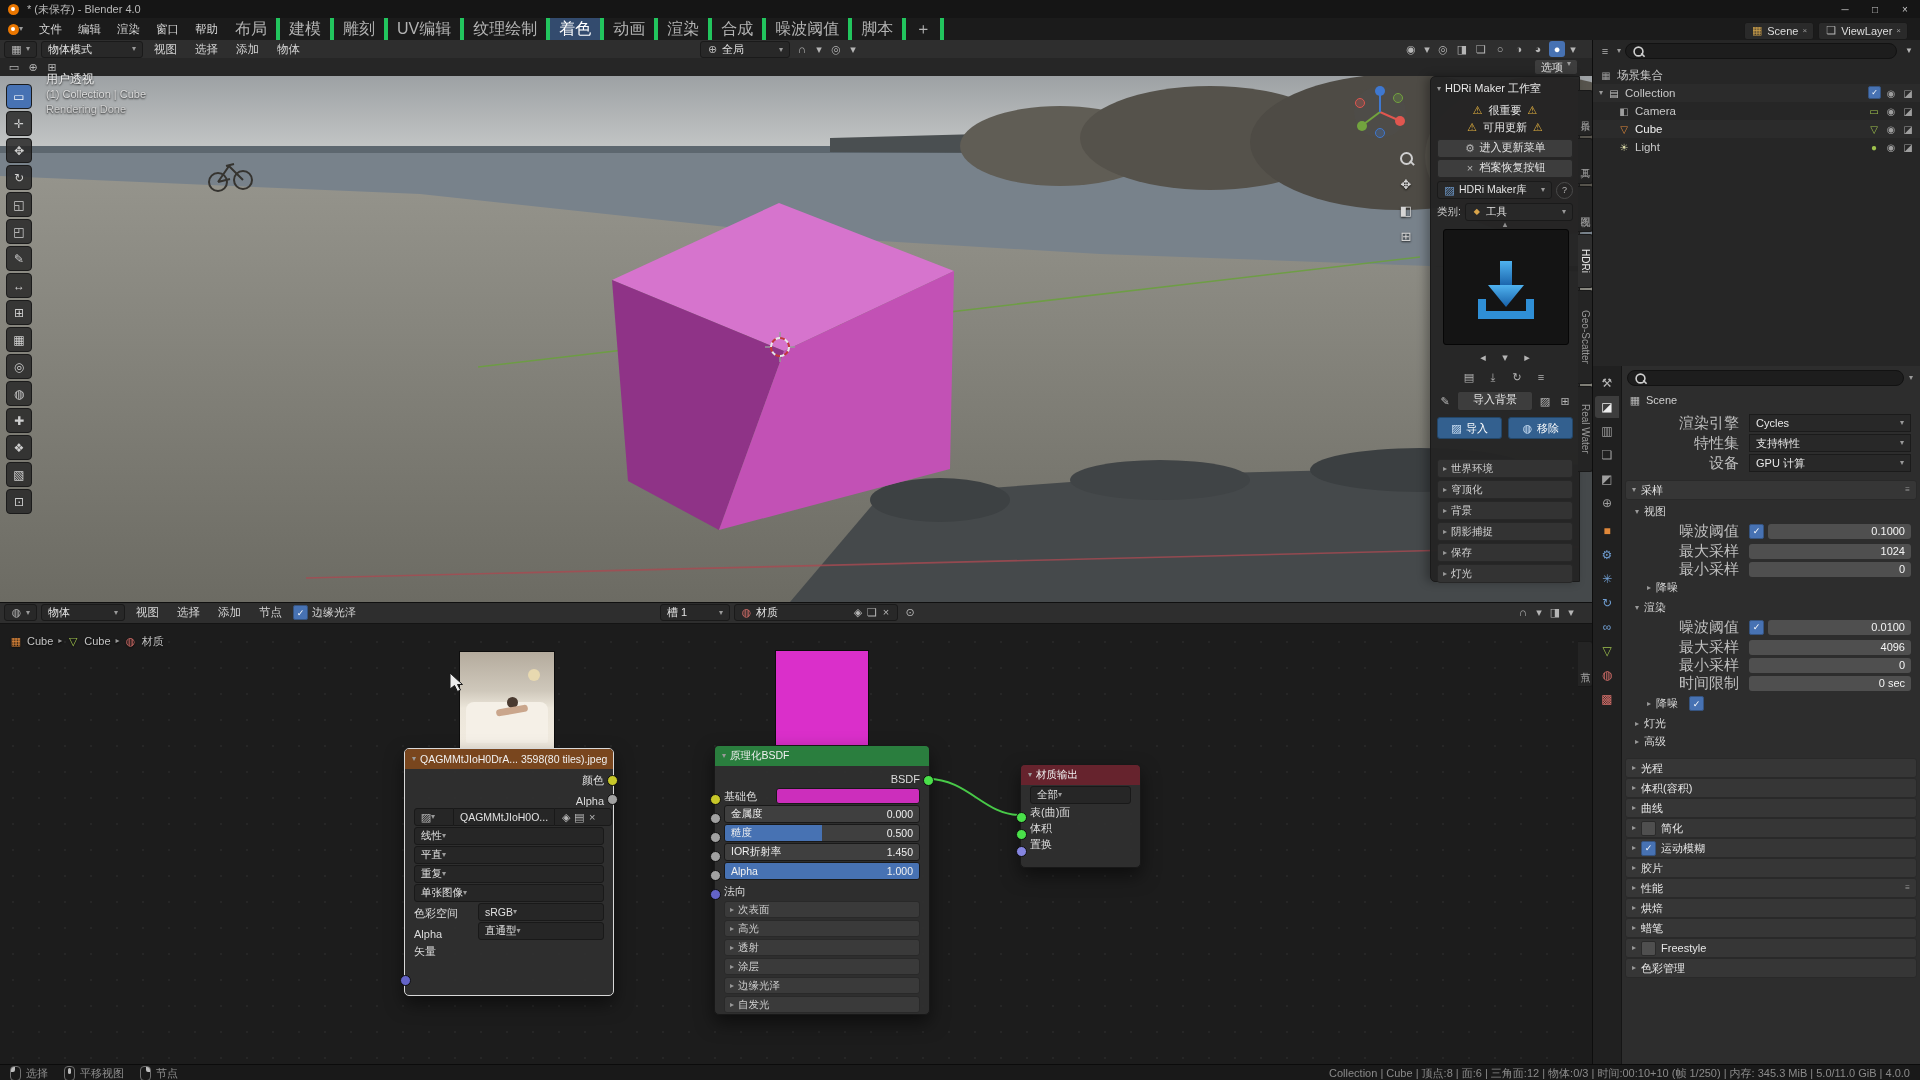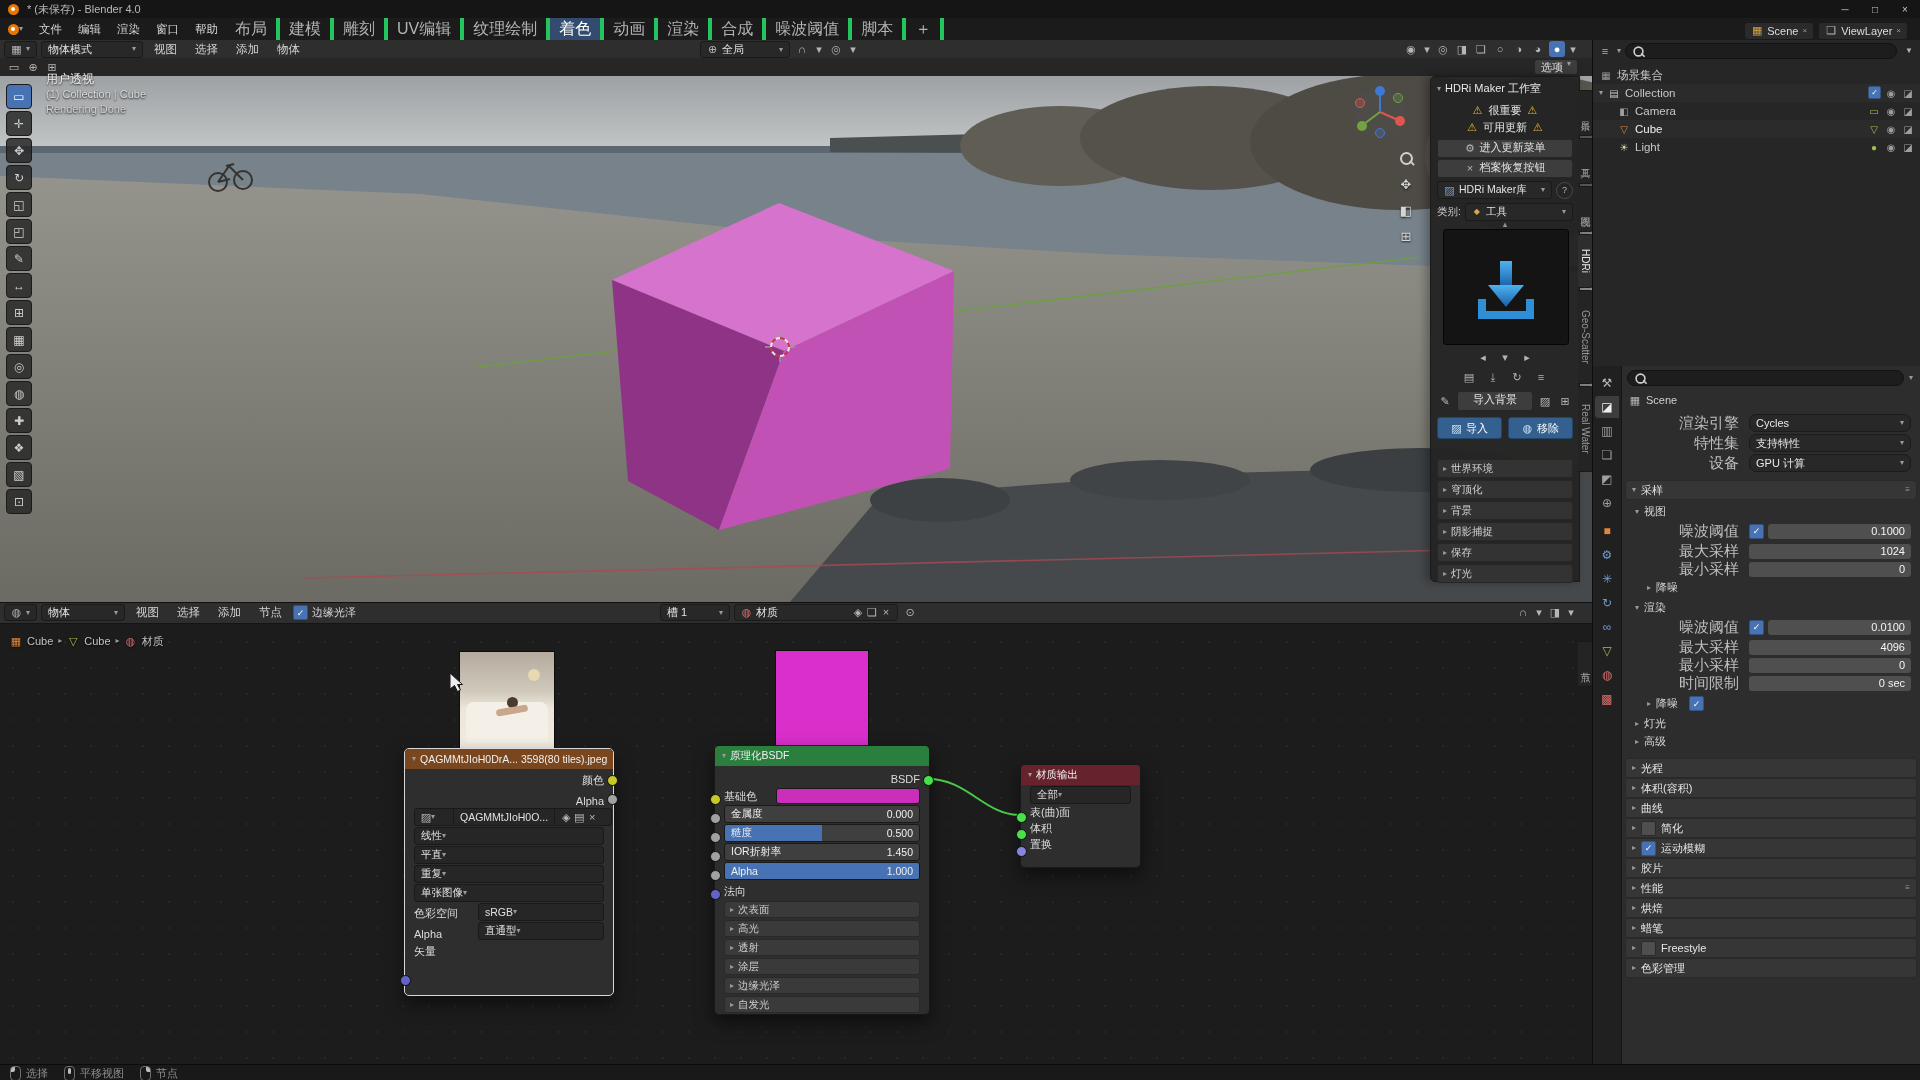--- a/index.html
+++ b/index.html
@@ -62,21 +62,21 @@
   .orow .right{margin-left:auto;display:flex;gap:3px}
   .oic{width:14px;height:14px;display:inline-flex;align-items:center;justify-content:center;font-size:10px;color:#9e9e9e;flex:none}
   
   .props{left:1592px;top:366px;width:328px;height:698px;background:#2d2d2d;border-left:1px solid #0d0d0d}
   .ptabs{position:absolute;left:0;top:0;width:28px;height:698px;background:#202020;border-right:1px solid #151515}
   .ptab{position:absolute;left:2px;width:24px;height:22px;display:flex;align-items:center;justify-content:center;font-size:12px;color:#9f9f9f;border-radius:3px 0 0 3px}
   .ptab.active{background:#3d3d3d;color:#eee}
   .pc{position:absolute;left:28px;right:0;top:0;bottom:0}
   .prow{position:absolute;left:0;right:10px;display:flex;align-items:center;height:18px}
   .plabel{width:118px;flex:none;text-align:right;padding-right:10px;font-size:15px;color:#bfbfbf;white-space:nowrap}
-  .pdd{flex:1;display:flex;align-items:center;justify-content:space-between;background:#282828;border:1px solid #1b1b1b;border-radius:7px;height:16px;padding:0 6px;font-size:11px;color:#e8e8e8}
+  .pdd{flex:1;display:flex;align-items:center;justify-content:space-between;background:#282828;border:1px solid #1b1b1b;border-radius:0;height:16px;padding:0 6px;font-size:11px;color:#e8e8e8}
   .pfield{flex:1;display:flex;align-items:center;justify-content:flex-end;background:#4f4f4f;border-radius:3px;height:15px;padding:0 6px;font-size:11px;color:#f4f4f4}
   .psec{position:absolute;left:4px;right:4px;height:18px;background:#363636;border:1px solid #292929;border-radius:3px;display:flex;align-items:center;gap:5px;padding:0 6px;font-size:11px;color:#e6e6e6}
   .psub{position:absolute;display:flex;align-items:center;gap:5px;font-size:11px;color:#d7d7d7}
   
   .statusbar{left:0;top:1064px;width:1920px;height:16px;background:#191919;border-top:1px solid #0b0b0b;display:flex;align-items:center;font-size:11px;color:#8f8f8f}
   .mi{width:9px;height:13px;border:1px solid #6f6f6f;border-radius:4px;position:relative;flex:none}
   .mi i{position:absolute;background:#bdbdbd}
   .mi.l i{left:0;top:0;width:4px;height:5px;border-radius:3px 0 2px 0}
   .mi.m i{left:3px;top:1px;width:3px;height:6px;border-radius:2px}
   .mi.r i{right:0;top:0;width:4px;height:5px;border-radius:0 3px 0 2px}
@@ -892,15 +892,16 @@
           <i></i>
         </span>
       <span>平移视图</span>
     </span>
     <span class="flex" style="gap:5px;margin-left:16px">
       <span class="mi r">
           <i></i>
         </span>
       <span>节点</span>
     </span>
+    <span style="margin-left:auto;margin-right:10px;font-size:11px;color:#8a8a8a">Collection | Cube | 顶点:8 | 面:6 | 三角面:12 | 物体:0/3 | 时间:00:10+10 (帧 1/250) | 内存: 345.3 MiB | 5.0/11.0 GiB | 4.0.0</span>
   </div>
 
 </div>
 
 </body></html>

